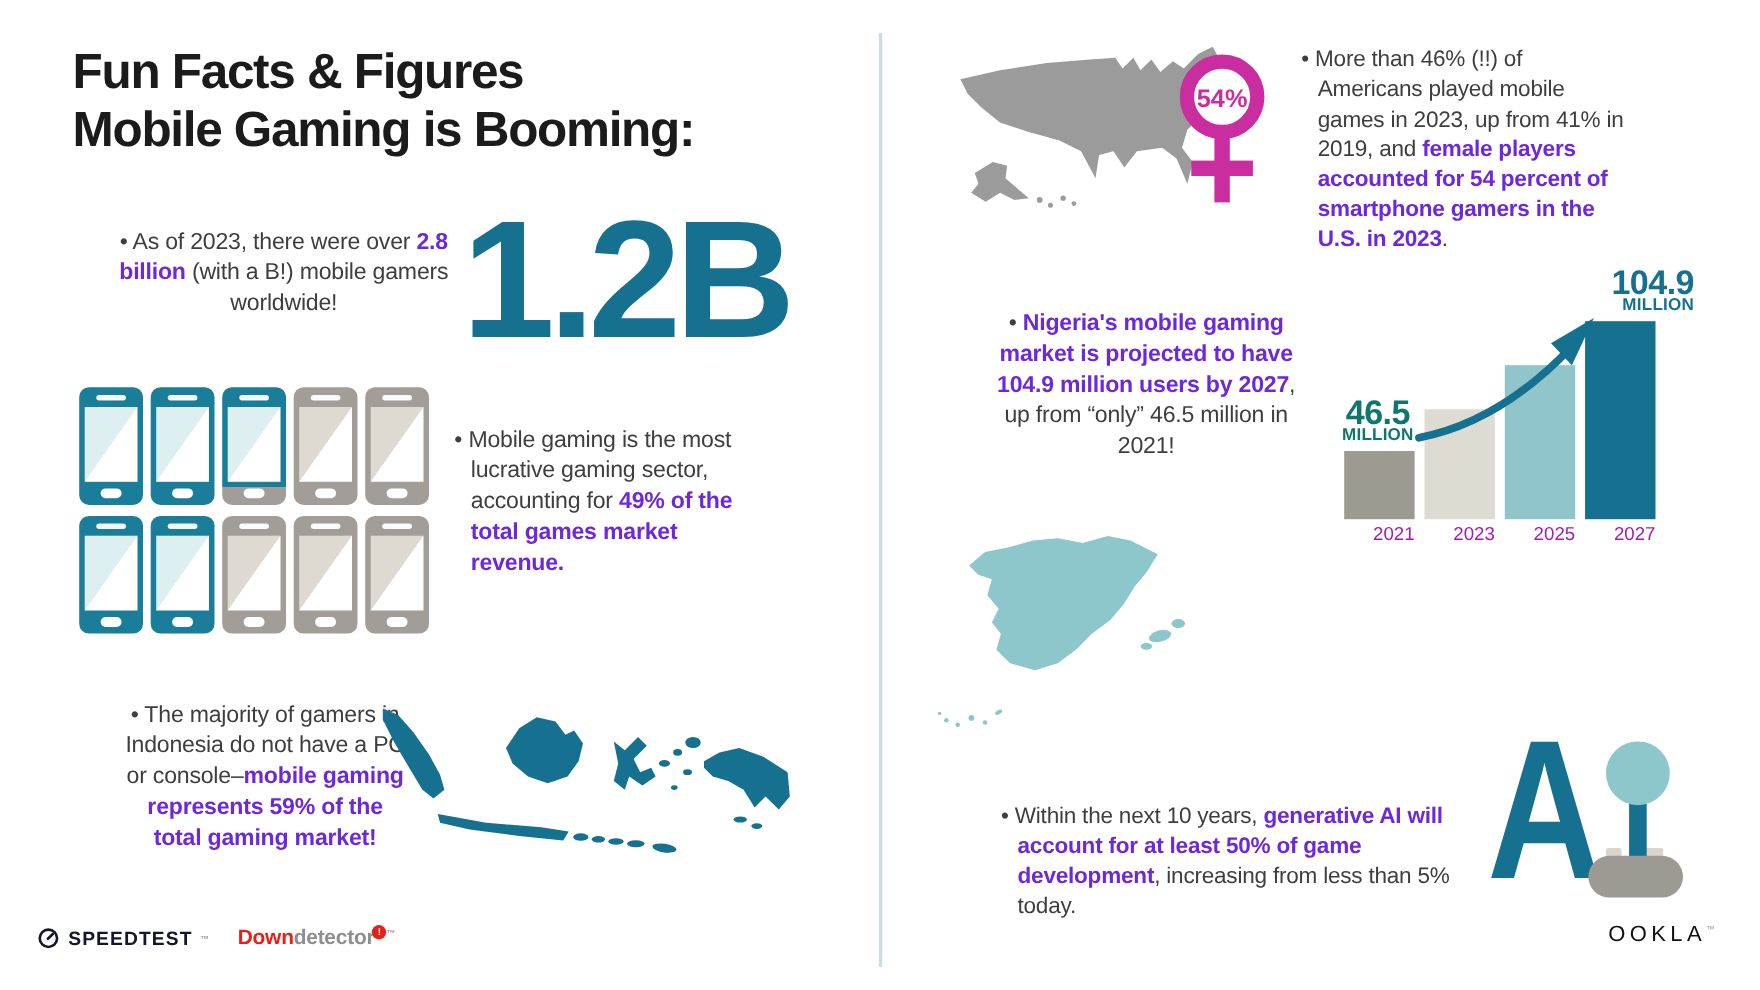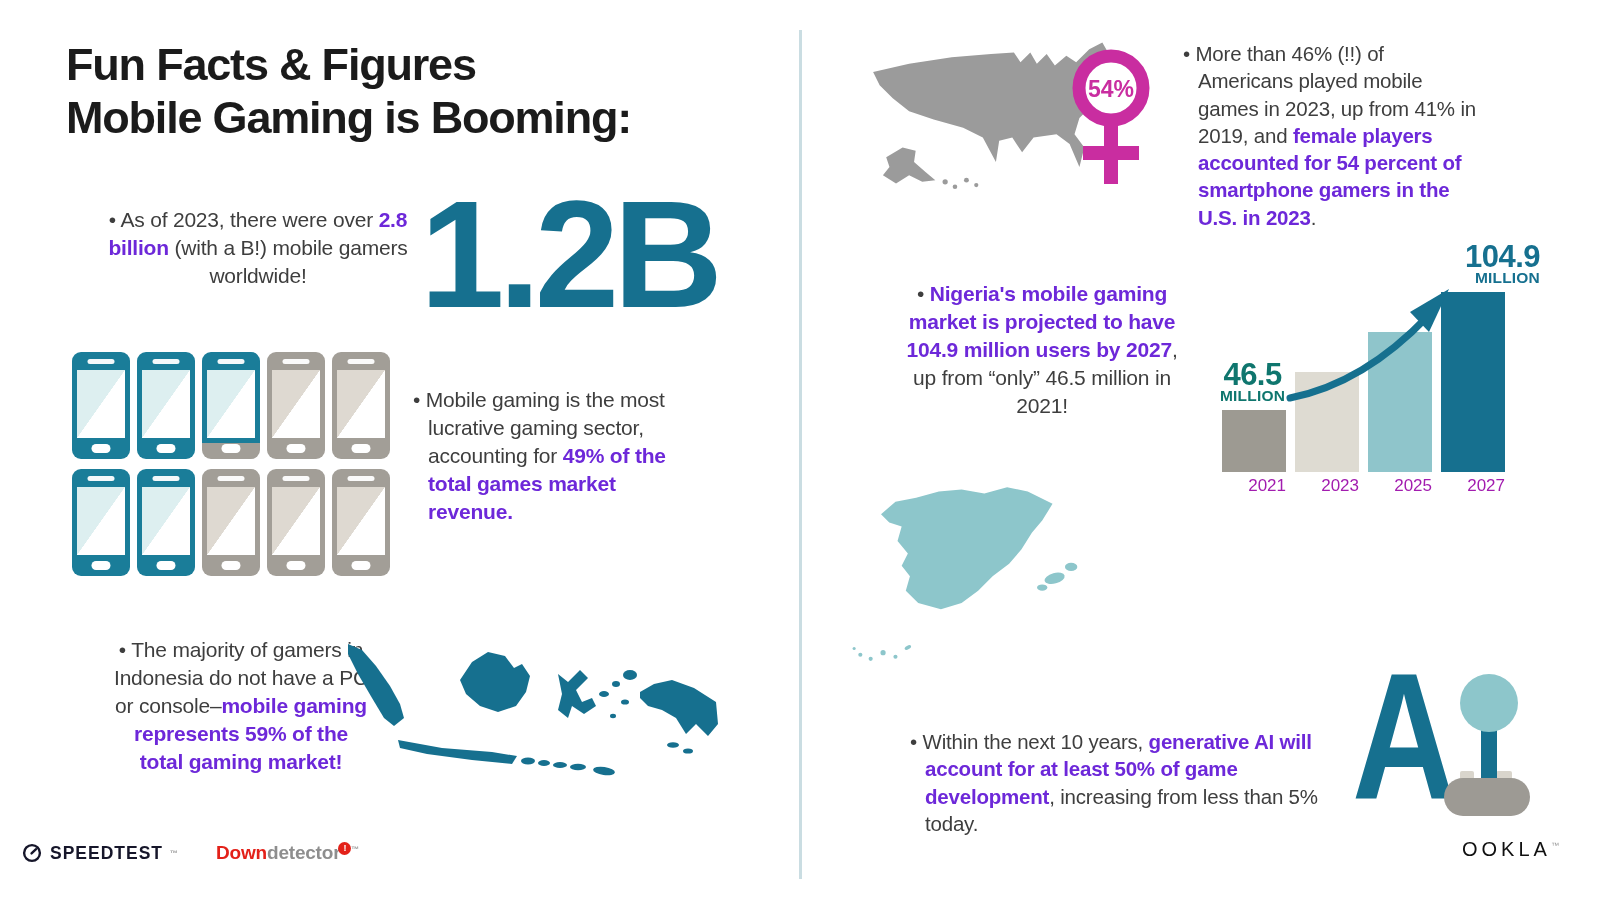--- a/index.html
+++ b/index.html
@@ -63,21 +63,21 @@
     font-weight:700; color:#16708f; transform:scaleX(.8); transform-origin:left top; }
   .joy-ball { position:absolute; left:128px; top:24px; width:58px; height:58px;
     border-radius:50%; background:#8dc6cb; }
   .joy-stem { position:absolute; left:149px; top:76px; width:16px; height:58px; background:#16708f; }
   .joy-base { position:absolute; left:112px; top:128px; width:86px; height:38px;
     border-radius:19px; background:#9d9a94; }
   .joy-btn { position:absolute; top:121px; height:9px; border-radius:2px; background:#d9d5cc; }
   .joy-btn-l { left:128px; width:14px; } .joy-btn-r { left:164px; width:16px; }
 
   
-  .footer-left { left:21px; top:842px; display:flex; align-items:center; gap:26px;text-align:right; }
+  .footer-left { left:33px; top:842px; display:flex; align-items:center; gap:14px;text-align:right; }
   .speedtest { display:flex; align-items:center; gap:7px; font-weight:700;
     font-size:17.5px; letter-spacing:1px; color:#16162a; }
   .downdetector { font-size:19px; font-weight:700; letter-spacing:-0.2px;margin-left:12px; }
   .dd-red { color:#e32119; } .dd-gray { color:#8e8e8e; }
   .dd-badge { display:inline-flex; align-items:center; justify-content:center;
     width:13px; height:13px; border-radius:50%; background:#e32119; color:#ffffff;
     font-size:9px; font-weight:700; position:relative; top:-8px; margin-left:-2px; }
   .tm { font-size:8px; vertical-align:super; color:#9a9a9a; letter-spacing:0; }
   .ookla { left:1462px; top:838px; font-size:20px; font-weight:400;
     letter-spacing:4px; color:#101010; }

